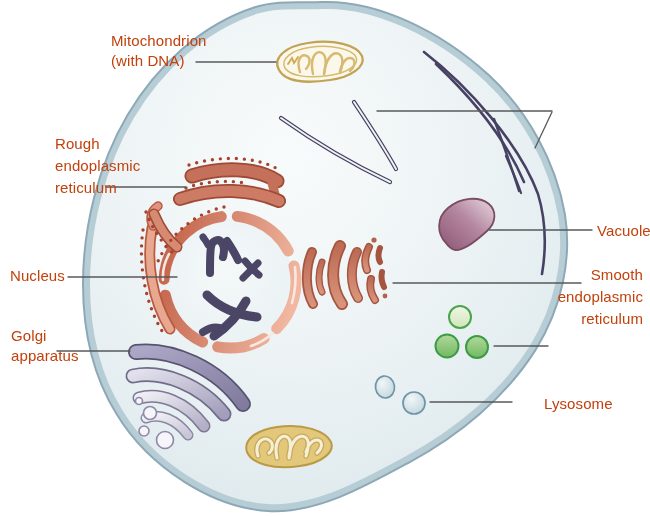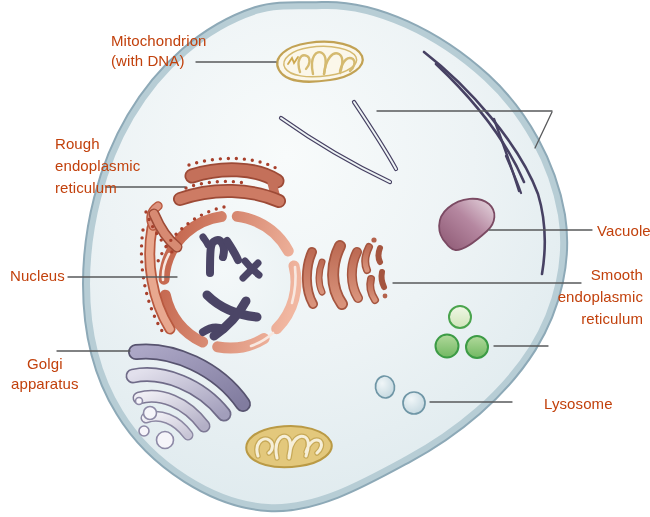--- a/index.html
+++ b/index.html
@@ -232,17 +232,17 @@
 <div class="lbl" style="left:111px;top:31px;">Mitochondrion
 (with DNA)</div>
 <div class="lbl lh22" style="left:36px;top:133px;">Rough
 endoplasmic
 reticulum</div>
 <div class="lbl" style="left:10px;top:266px;">Nucleus</div>
 <div class="lbl" style="left:597px;top:221px;">Vacuole</div>
 <div class="lbl lh22 ralign" style="right:7px;top:264px;">Smooth
 endoplasmic
 reticulum</div>
-<div class="lbl" style="left:11px;top:354px;text-align:center;">Golgi
+<div class="lbl" style="left:11px;top:326px;">Golgi
 apparatus</div>
 <div class="lbl" style="left:517px;top:394px;margin-left:27px;">Lysosome</div>
 
 </div>
 
 </body></html>

